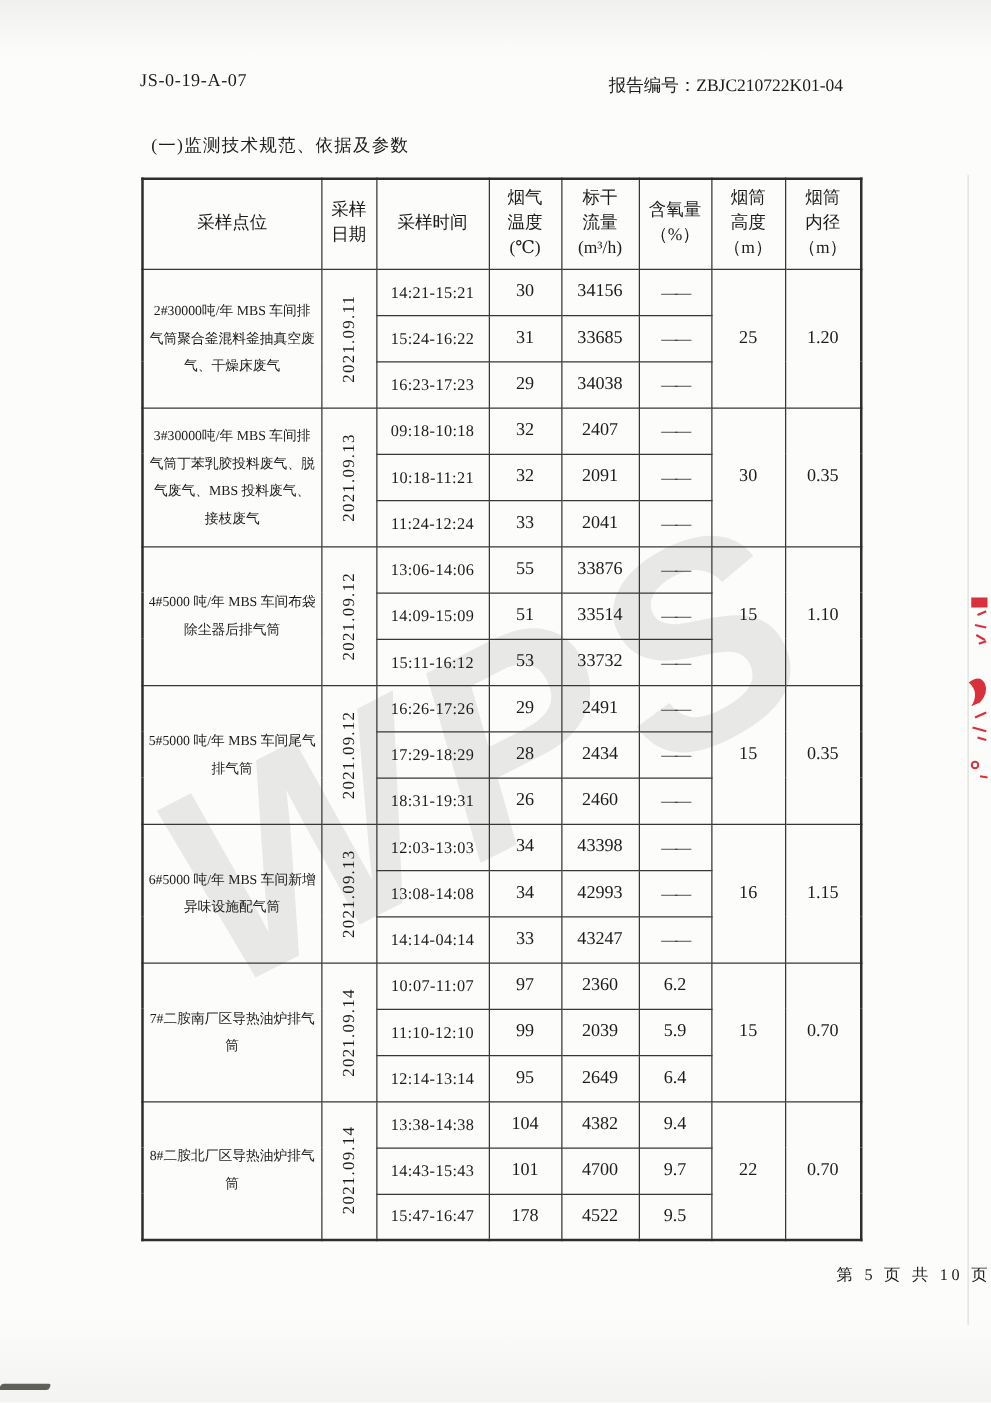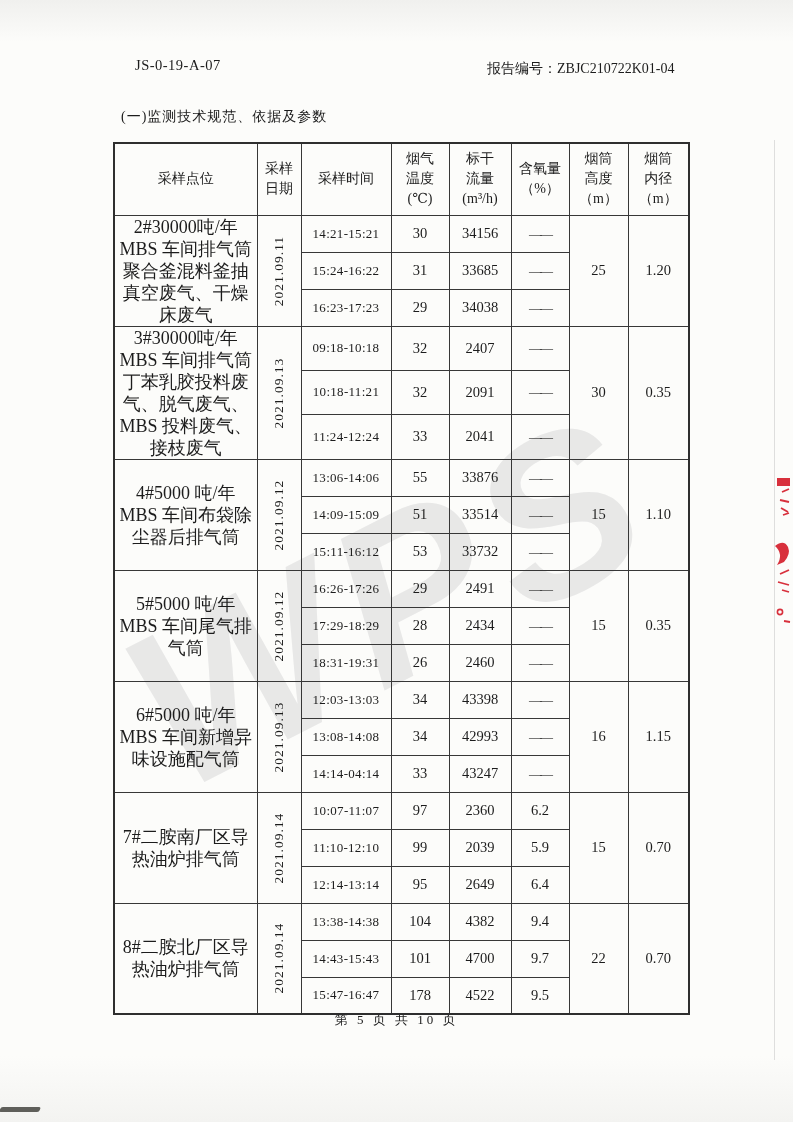--- a/index.html
+++ b/index.html
@@ -15,21 +15,21 @@
     position: absolute; left: 0; top: 0; width: 793px; height: 42px;
     background: linear-gradient(#f0f0ee, rgba(252,252,250,0));
     pointer-events: none;
   }
   .shade-bottom {
     position: absolute; left: 0; top: 1056px; width: 793px; height: 66px;
     background: linear-gradient(rgba(252,252,250,0), #f3f3f1);
     pointer-events: none;
   }
   .doc-code {
-    position: absolute; left: 135px; top: 57px;
+    position: absolute; left: 112px; top: 57px;
     font-size: 14.5px; letter-spacing: 0.5px;
   }
   .report-line {
     position: absolute; left: 487px; top: 60px;
     font-size: 14px;
   }
   .report-line .lbl { font-weight: 400; }
   .page-title {
     position: absolute; left: 121px; top: 108px;
     font-size: 14px; font-weight: 400; letter-spacing: 1px;
@@ -61,37 +61,37 @@
     vertical-align: middle;
     padding: 0 3px;
     font-weight: 400;
     background: transparent;
   }
   table.monitor { border: 2px solid #2e2e2e; }
   tr.head { height: 72px; }
   tr.head th { font-size: 14px; line-height: 20px; }
   tr.datarow { height: 37px; }
   td.point {
-    font-size: 18px;
+    font-size: 11px;
     line-height: 22px;
     padding: 2px 5px;
   }
   td.datecell { position: relative; }
   td.datecell .vert {
     position: absolute; left: 50%; top: 50%;
     transform: translate(-50%, -50%) rotate(-90deg);
     white-space: nowrap;
     font-size: 13.5px; letter-spacing: 1px;
   }
   td.time { font-size: 13px; letter-spacing: 0.3px; }
   td.num  { font-size: 14.5px; }
   td.dash { font-size: 13px; letter-spacing: -2px; color: #2a2a2a; }
   .page-footer {
     position: absolute; left: 0; top: 1011px; width: 793px;
-    text-align: center;
+    text-align: right;
     font-size: 13px; letter-spacing: 3px;
   }
   .red-marks {
     position: absolute; left: 768px; top: 470px;
     z-index: 2; pointer-events: none;
   }
   .scan-edge-line {
     position: absolute; left: 774px; top: 140px;
     width: 1px; height: 920px;
     background: rgba(165,165,165,0.35);

